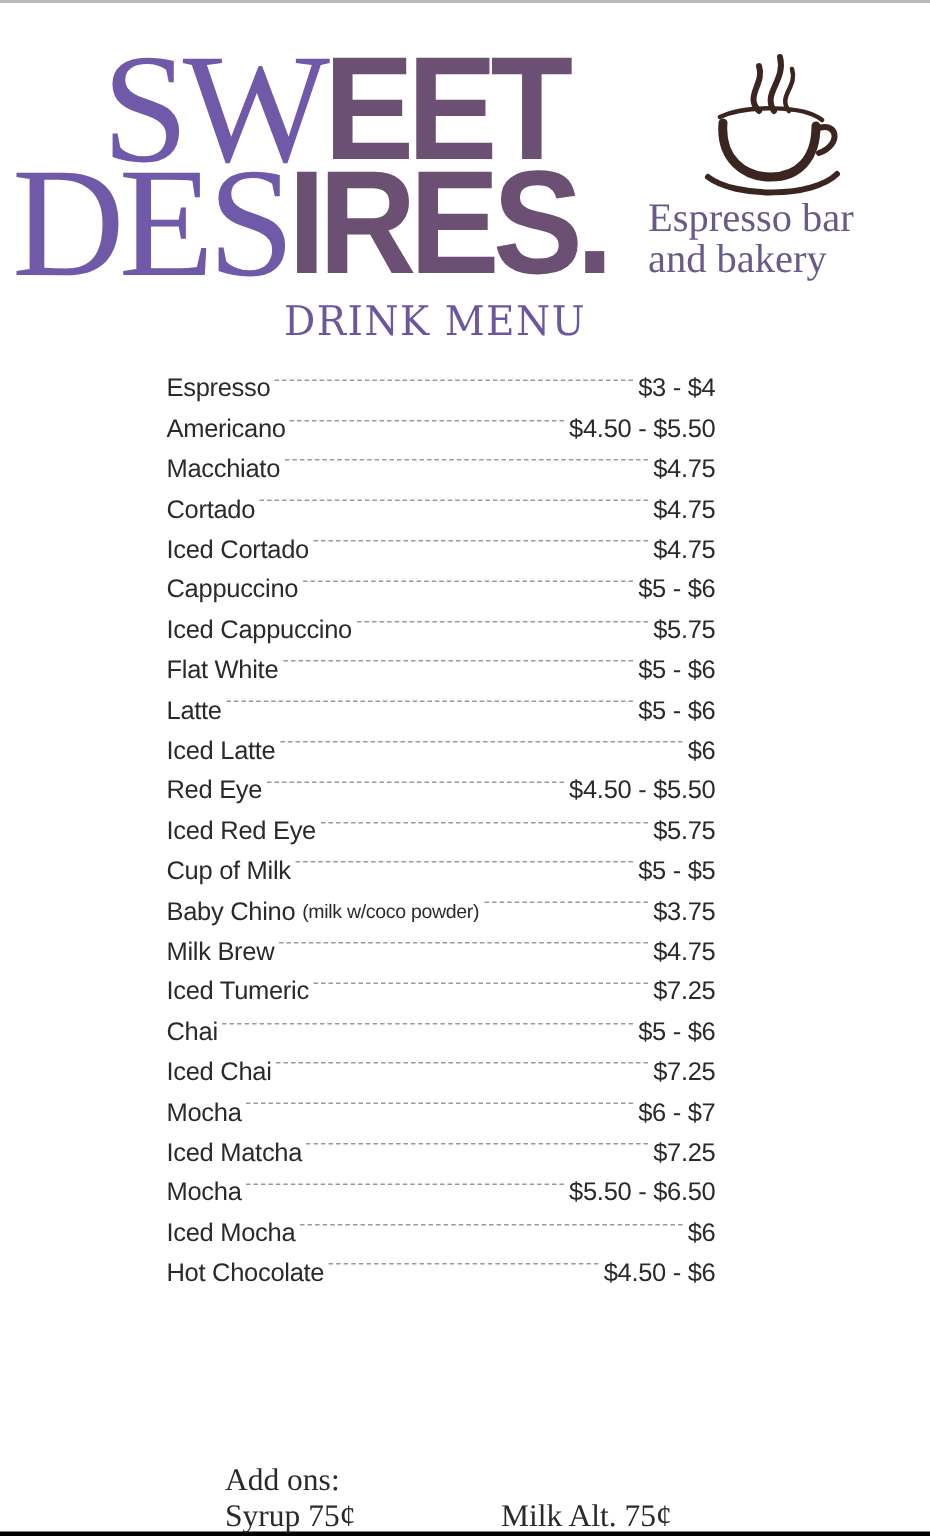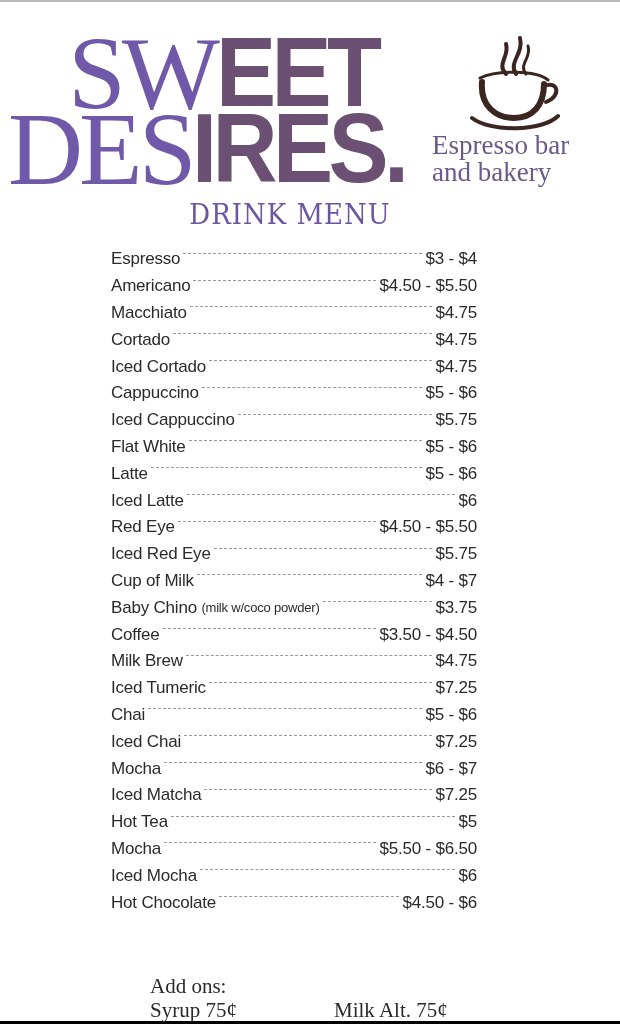--- a/index.html
+++ b/index.html
@@ -133,29 +133,24 @@
         <span class="price">$4.50 - $5.50</span>
       </div>
       <div class="row">
         <span class="name">Iced Red Eye</span>
         <span class="dots"></span>
         <span class="price">$5.75</span>
       </div>
       <div class="row">
         <span class="name">Cup of Milk</span>
         <span class="dots"></span>
-        <span class="price">$4 - $7</span>
+        <span class="price">$5 - $5</span>
       </div>
       <div class="row"><span class="name">Baby Chino</span>&nbsp;<span class="note">(milk w/coco powder)</span><span class="dots"></span><span class="price">$3.75</span></div>
       <div class="row">
-        <span class="name">Coffee</span>
-        <span class="dots"></span>
-        <span class="price">$3.50 - $4.50</span>
-      </div>
-      <div class="row">
         <span class="name">Milk Brew</span>
         <span class="dots"></span>
         <span class="price">$4.75</span>
       </div>
       <div class="row">
         <span class="name">Iced Tumeric</span>
         <span class="dots"></span>
         <span class="price">$7.25</span>
       </div>
       <div class="row">
@@ -170,25 +165,20 @@
       </div>
       <div class="row">
         <span class="name">Mocha</span>
         <span class="dots"></span>
         <span class="price">$6 - $7</span>
       </div>
       <div class="row">
         <span class="name">Iced Matcha</span>
         <span class="dots"></span>
         <span class="price">$7.25</span>
-      </div>
-      <div class="row">
-        <span class="name">Hot Tea</span>
-        <span class="dots"></span>
-        <span class="price">$5</span>
       </div>
       <div class="row">
         <span class="name">Mocha</span>
         <span class="dots"></span>
         <span class="price">$5.50 - $6.50</span>
       </div>
       <div class="row">
         <span class="name">Iced Mocha</span>
         <span class="dots"></span>
         <span class="price">$6</span>

